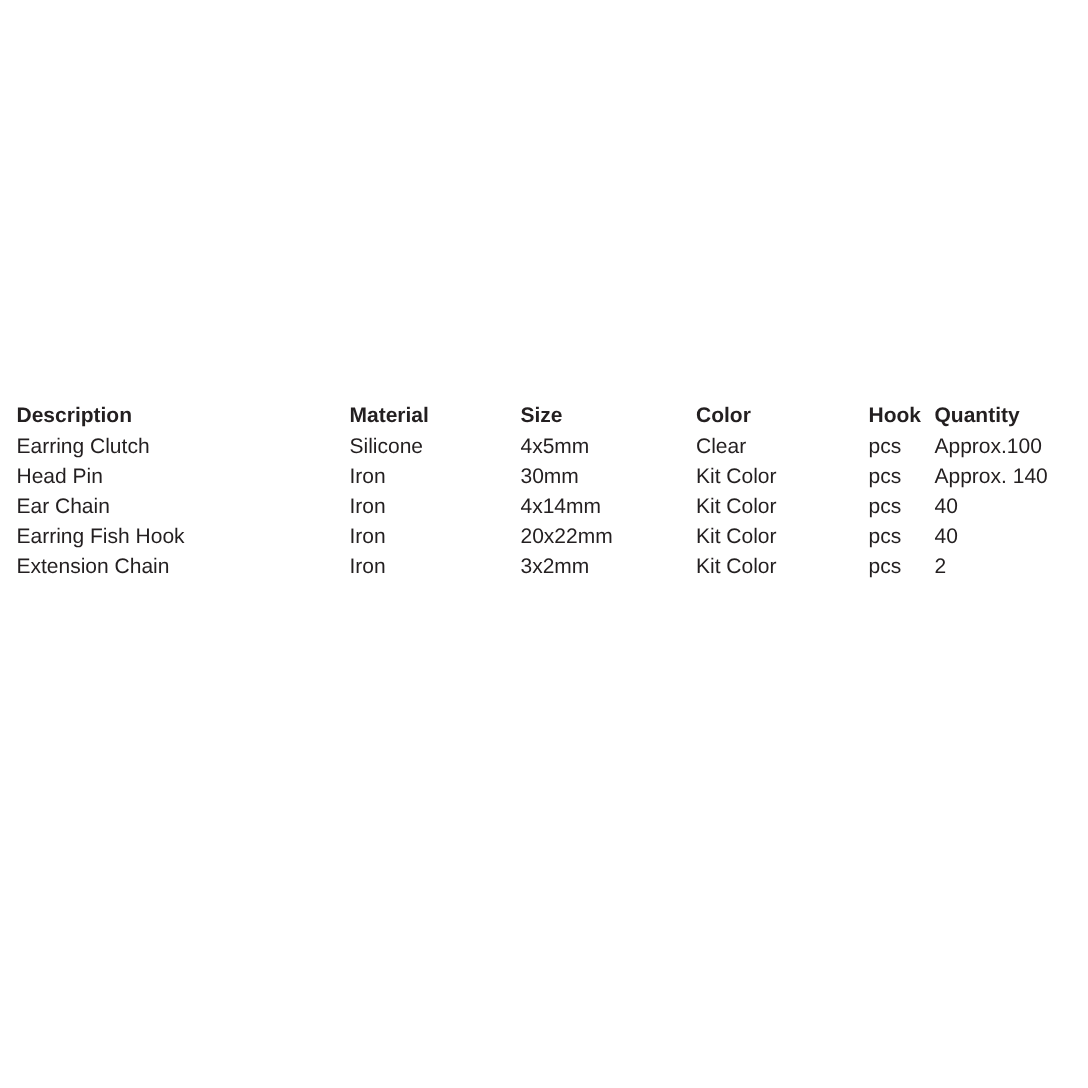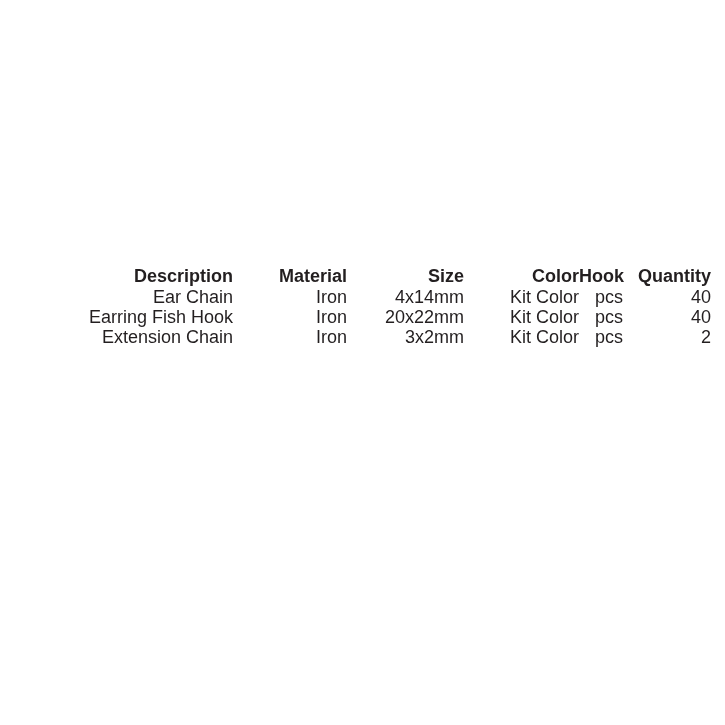--- a/index.html
+++ b/index.html
@@ -23,23 +23,23 @@
   .spec-table {
     position: absolute;
     left: 11px;
     top: 266px;
     width: 700px;
     border-collapse: collapse;
     table-layout: fixed;
   }
   .spec-table th,
   .spec-table td {
-    text-align: right;
+    text-align: left;
     vertical-align: top;
-    font-size: 18px;
+    font-size: 14px;
     line-height: 20px;
     padding: 0;
     height: 20px;
     white-space: nowrap;
     color: #231f20;
   }
   .spec-table th {
     font-weight: bold;
     padding-bottom: 1px;
   }
@@ -68,20 +68,36 @@
         <th>Description</th>
         <th>Material</th>
         <th>Size</th>
         <th>Color</th>
         <th>Hook</th>
         <th>Quantity</th>
       </tr>
     </thead>
     <tbody>
       <tr>
+        <td>Earring Clutch</td>
+        <td>Silicone</td>
+        <td>4x5mm</td>
+        <td>Clear</td>
+        <td>pcs</td>
+        <td>Approx.100</td>
+      </tr>
+      <tr>
+        <td>Head Pin</td>
+        <td>Iron</td>
+        <td>30mm</td>
+        <td>Kit Color</td>
+        <td>pcs</td>
+        <td>Approx. 140</td>
+      </tr>
+      <tr>
         <td>Ear Chain</td>
         <td>Iron</td>
         <td>4x14mm</td>
         <td>Kit Color</td>
         <td>pcs</td>
         <td>40</td>
       </tr>
       <tr>
         <td>Earring Fish Hook</td>
         <td>Iron</td>

